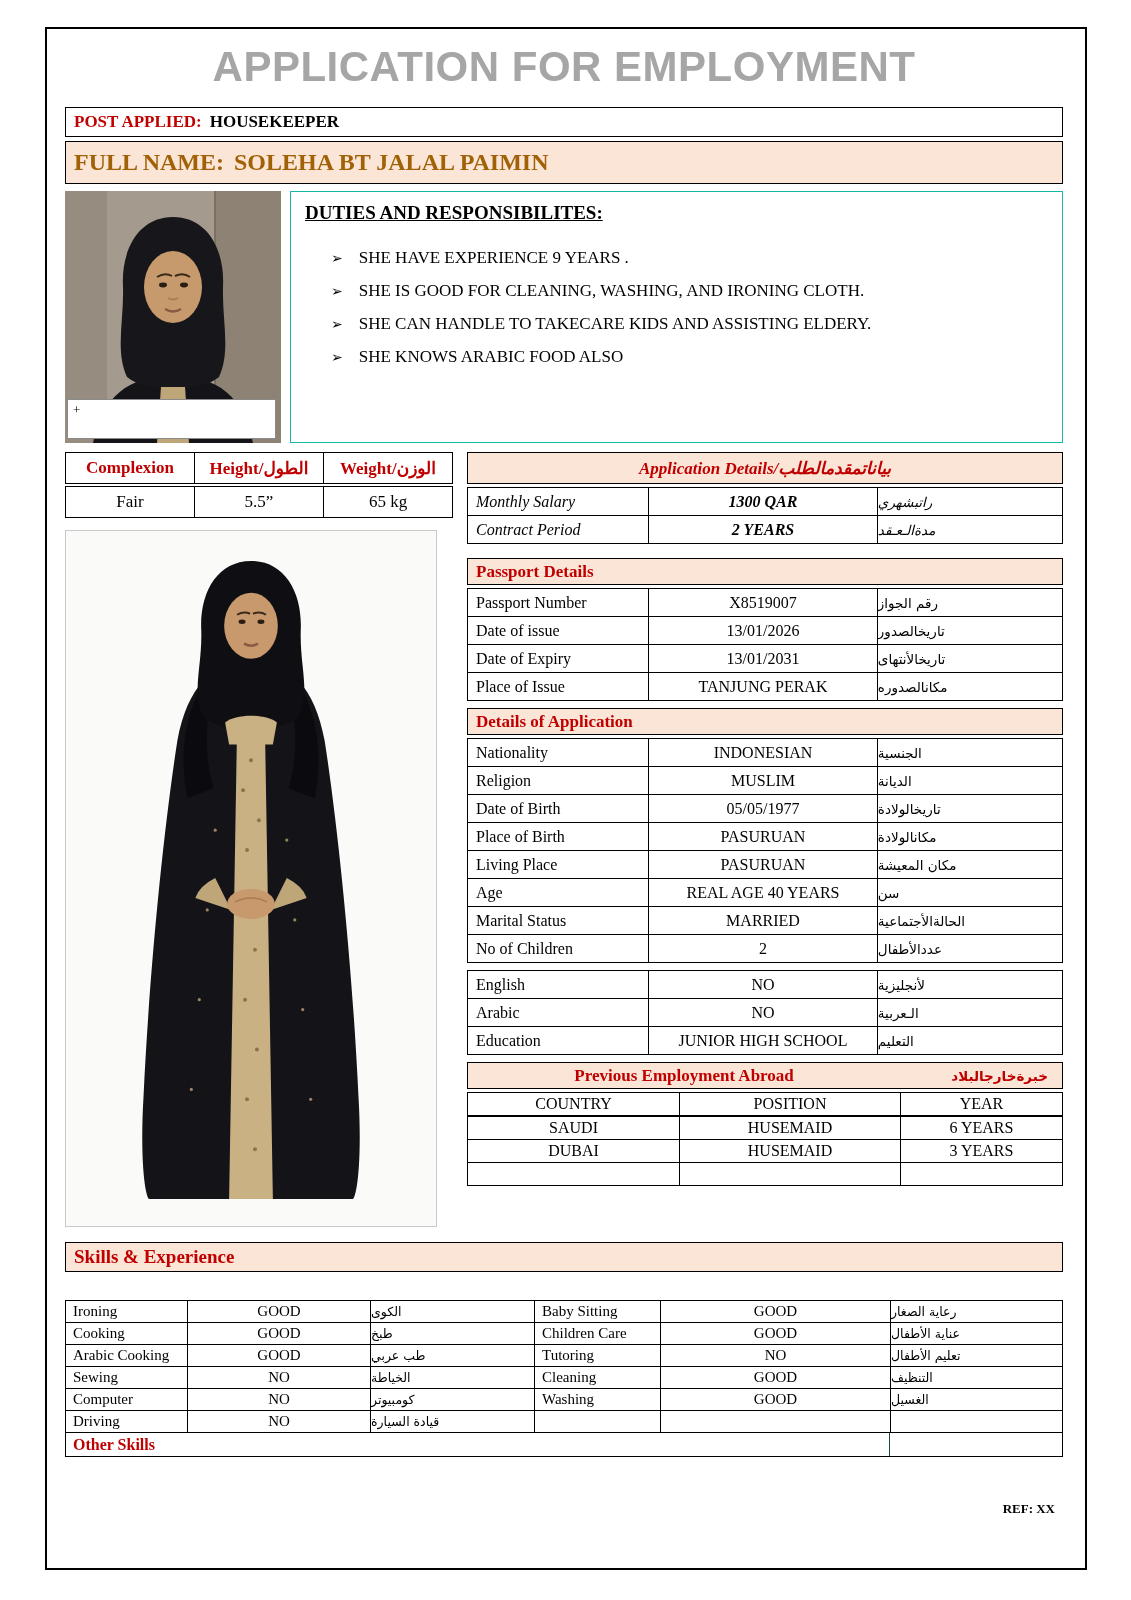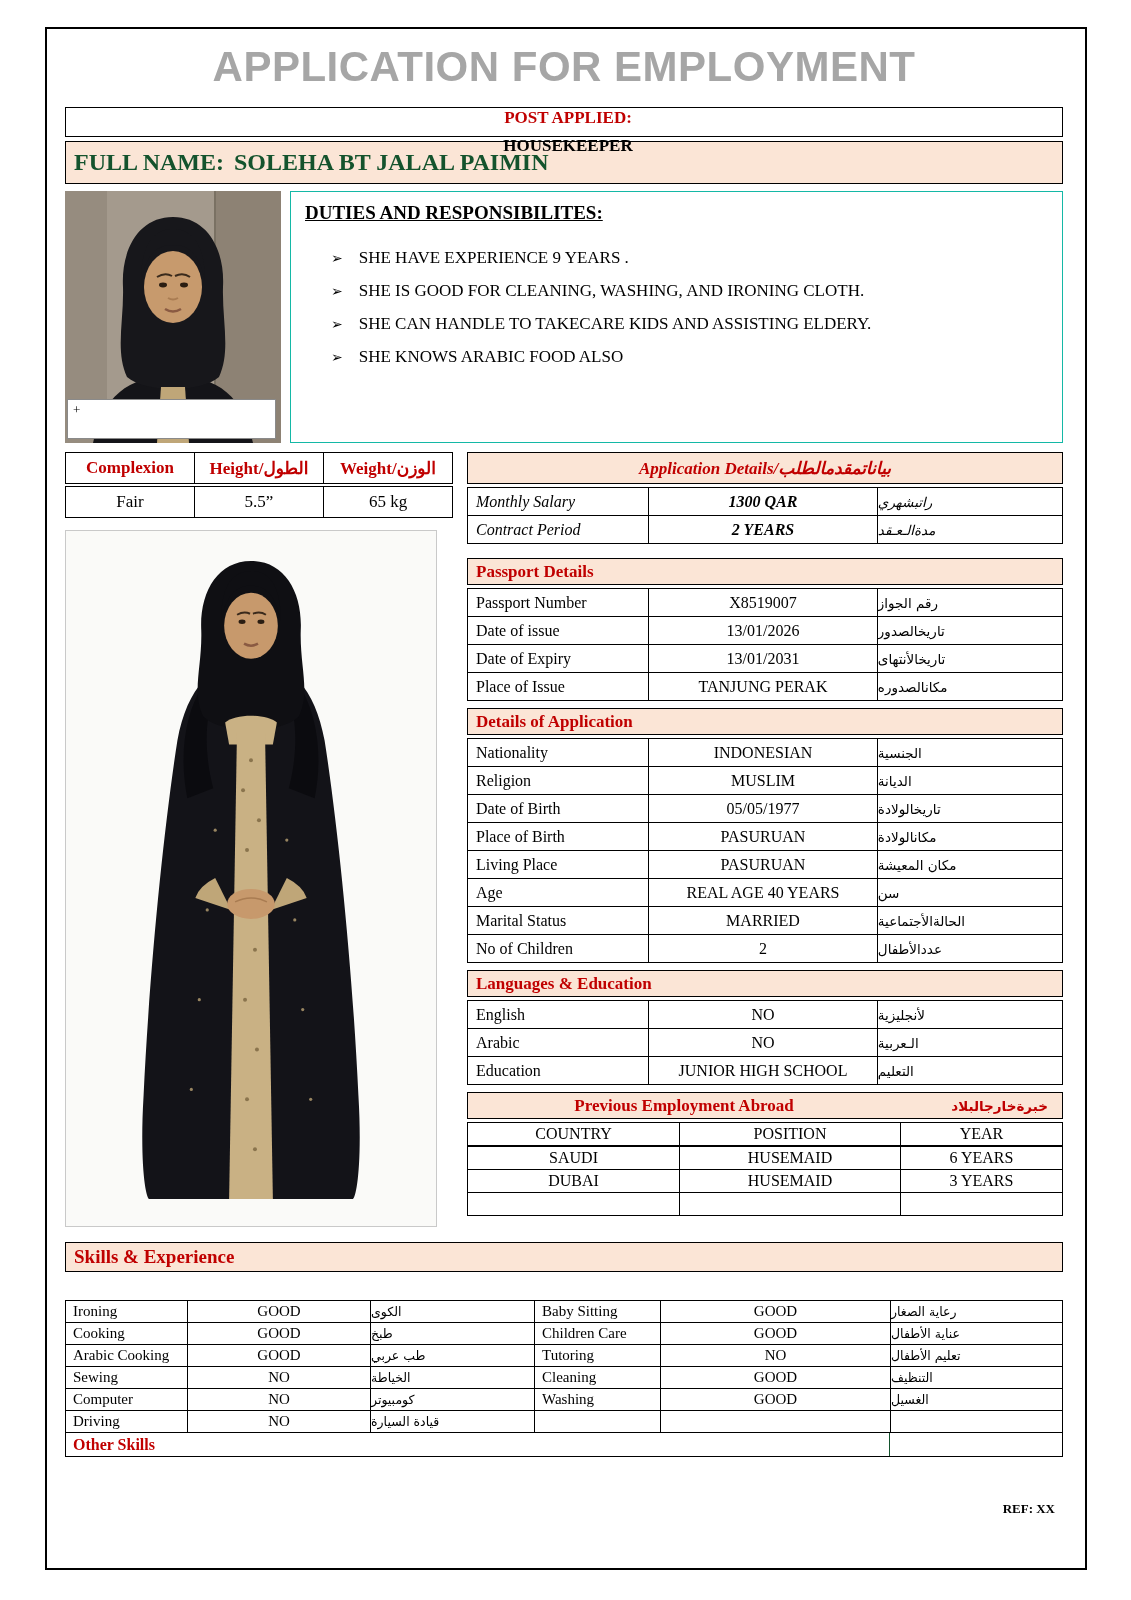--- a/index.html
+++ b/index.html
@@ -13,26 +13,26 @@
     border:2px solid #000; padding:12px 22px 0 18px;
   }
   
   .title {
     text-align:center; font-family:"Liberation Sans", sans-serif;
     font-weight:bold; font-size:42px; color:#a6a6a6;
     margin:2px 0 16px; letter-spacing:0.5px;
   }
   .post-row {
     border:1px solid #000; height:30px; display:flex; align-items:center;
-    gap:8px; padding-left:8px; font-size:17px; font-weight:bold; margin-bottom:4px;flex-direction:column;
+    gap:8px; padding-left:8px; font-size:17px; font-weight:bold; margin-bottom:4px;
   }
   .red { color:#c00000; }
   .name-row {
     border:1px solid #000; height:43px; display:flex; align-items:center;
-    gap:10px; padding-left:8px; background:#fbe5d6; color:#14532d;
+    gap:10px; padding-left:8px; background:#fbe5d6; color:#a16207;
     font-weight:bold; font-size:24px; margin-bottom:7px;
   }
   
   .photo-duties { display:flex; gap:9px; margin-bottom:9px; }
   .photo-small { width:216px; height:252px; position:relative; flex:none; }
   .photo-small svg { display:block; width:100%; height:100%; }
   .photo-strip {
     position:absolute; left:2px; bottom:4px; width:209px; height:40px;
     background:#fff; border:1px solid #8a8a8a; font-size:13px;
     padding:2px 5px; color:#000;
@@ -347,21 +347,20 @@
 
             <div class="kv">
               <div class="cl">No of Children</div>
               <div class="cv">2</div>
               <div class="ca">عددالأطفال</div>
             </div>
           </div>
       </div>
 
       <div class="section">
-        <div class="sec-header">Languages &amp; Education</div>
         <div>
 
             <div class="kv">
               <div class="cl">English</div>
               <div class="cv">NO</div>
               <div class="ca">لأنجليزية</div>
             </div>
 
             <div class="kv">
               <div class="cl">Arabic</div>

